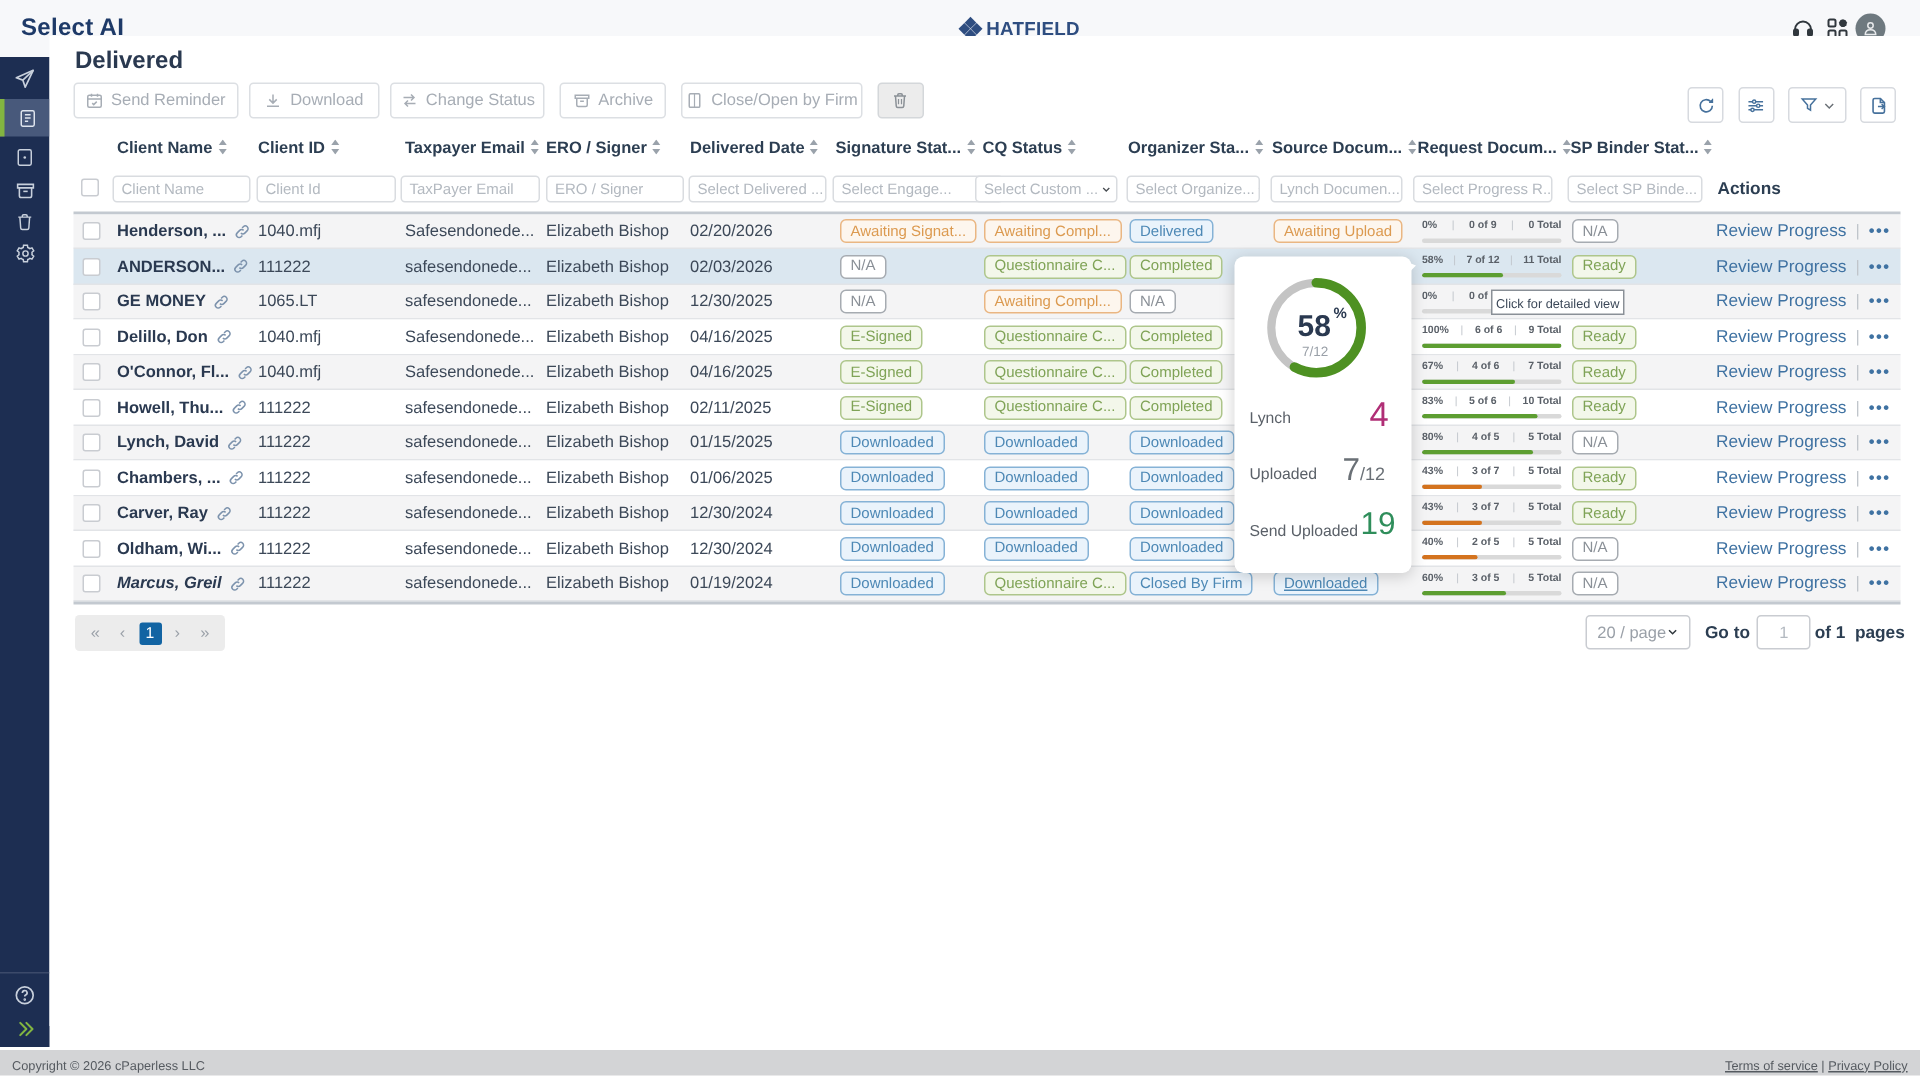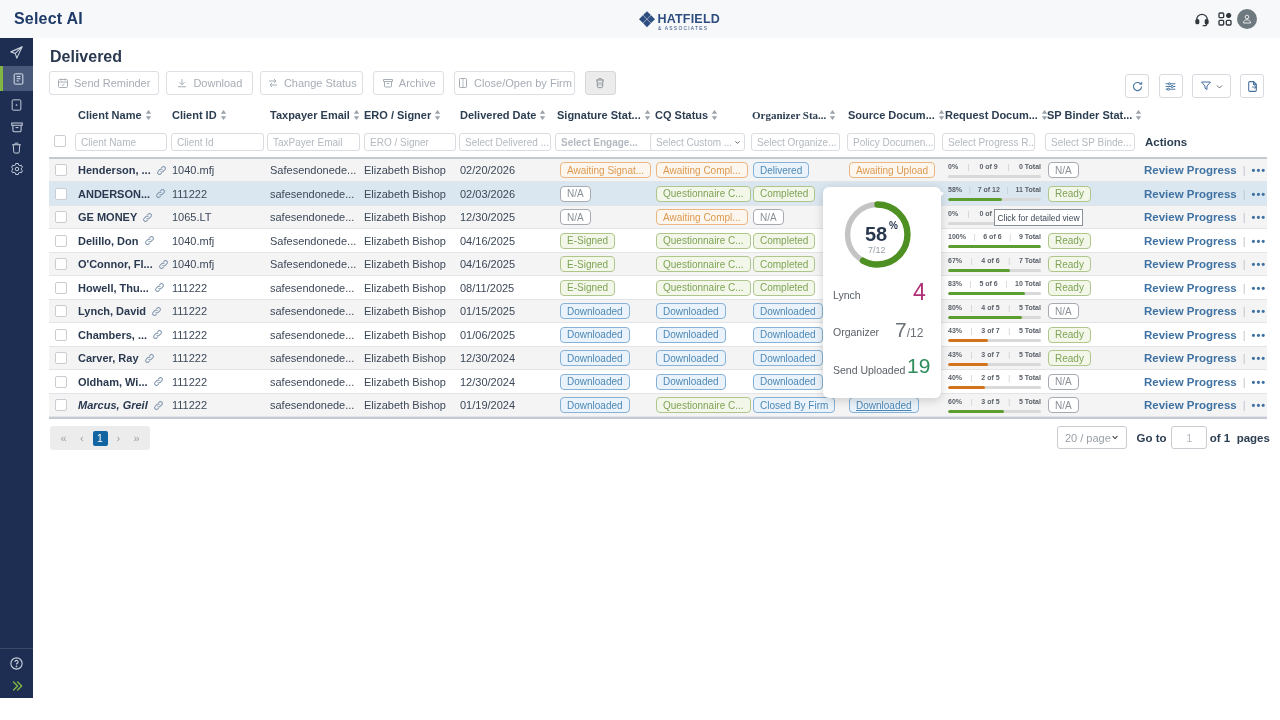--- a/index.html
+++ b/index.html
@@ -9,21 +9,21 @@
 
 #topbar { left:0; top:0; width:1280px; height:38px; background:#f7f8fa; }
 #brand { left:14px; top:10px; font-size:16px; font-weight:bold; color:#1e3a68; letter-spacing:0.2px; }
 
 #sidebar { left:0; top:38px; width:33px; height:660px; background:#1d2e52; }
 .snav { position:absolute; left:0; width:33px; height:25px; display:flex; align-items:center; justify-content:center; }
 .snav svg { display:block; }
 .snav.active { background:#48597b; border-left:3px solid #82b541; }
 #sideline { position:absolute; left:0; top:610px; width:33px; border-top:1px solid #3c4a6a; }
 
-#content { left:33px; top:40px; width:1247px; height:660px; background:#ffffff; }
+#content { left:33px; top:24px; width:1247px; height:660px; background:#ffffff; }
 h1.title { position:absolute; left:17px; top:8px; font-size:16px; font-weight:bold; color:#2a3950; }
 
 .tbtn { position:absolute; top:31px; height:24px; border:1px solid #dcdfe3; border-radius:3px; background:#fff; color:#a7adb5; font-size:11px; display:flex; align-items:center; justify-content:center; gap:5px; padding:0 8px; white-space:nowrap; }
 .tbtn svg, .ibtn svg, .fin svg { flex-shrink:0; }
 .ibtn { position:absolute; top:34px; height:24px; width:24px; border:1px solid #d7dadf; border-radius:3px; background:#fff; display:flex; align-items:center; justify-content:center; }
 
 .colhead { position:absolute; top:69px; font-size:11px; font-weight:bold; color:#2c3e52; white-space:nowrap; }
 .fin { position:absolute; top:93px; height:18px; border:1px solid #d9dce0; border-radius:3px; background:#fff; font-size:10px; color:#b3b9c0; padding:0 5px; display:flex; align-items:center; white-space:nowrap; overflow:hidden; }
 .fsel { justify-content:space-between; }
 .caret { margin-left:2px; flex-shrink:0; width:7px; height:7px; }
@@ -39,21 +39,21 @@
 .cb { position:absolute; left:14px; top:5.5px; width:12px; height:12px; border:1px solid #c9ccd1; border-radius:2px; background:#fff; }
 .chip { display:inline-flex; align-items:center; height:16px; padding:0 6px; border-radius:4px; font-size:10px; border:1px solid; background:#fff; }
 .chip.or { color:#dc9a50; border-color:#eab682; background:#fdf6ee; }
 .chip.gr { color:#7fa356; border-color:#aec68b; background:#f3f7ea; }
 .chip.bl { color:#4d88b5; border-color:#85b2d6; background:#eaf3fb; }
 .chip.na { color:#8a9097; border-color:#a6abb1; background:#fff; }
 .prog { position:absolute; top:4px; font-size:7px; font-weight:bold; color:#5a6068; white-space:nowrap; display:flex; justify-content:space-between; align-items:center; }
 .psep { color:#c0c5cb; font-weight:normal; }
 .pbar { position:absolute; width:93px; height:3px; border-radius:2px; background:#d9d9d9; overflow:hidden; }
 .pfill { display:block; height:3px; border-radius:2px; }
-.rp { color:#3f72a2; font-size:11.5px;font-weight:bold; }
+.rp { color:#3f72a2; font-size:11.5px; }
 .dots { color:#3f72a2; font-weight:bold; letter-spacing:1px; }
 .sep { color:#c0c5cb; margin:0 6px; }
 
 .pgwrap { position:absolute; left:17px; top:386px; width:100px; height:24px; background:#ececec; border-radius:3px; display:flex; align-items:center; justify-content:space-between; padding:0 6px; }
 .pgb { width:15px; height:15px; display:flex; align-items:center; justify-content:center; color:#9aa0a8; font-size:11px; }
 .pgb.on { background:#1264a3; color:#fff; border-radius:2px; font-size:10.5px; }
 
 #footer { left:0; top:700px; width:1280px; height:17px; background:#d3d4d6; font-size:8.5px; color:#555a60; }
 </style>
 </head>
@@ -233,21 +233,21 @@
           <path d="M4 12 L7.2 7.6 H0.8 z" fill="#9aa2ab"></path>
         </svg></span>
     <span class="colhead" style="left:524px;">Signature Stat... <svg width="7" height="10" viewBox="0 0 8 12" style="vertical-align:-1px;">
           <path d="M4 0 L7.2 4.4 H0.8 z" fill="#9aa2ab"></path>
           <path d="M4 12 L7.2 7.6 H0.8 z" fill="#9aa2ab"></path>
         </svg></span>
     <span class="colhead" style="left:622px;">CQ Status <svg width="7" height="10" viewBox="0 0 8 12" style="vertical-align:-1px;">
           <path d="M4 0 L7.2 4.4 H0.8 z" fill="#9aa2ab"></path>
           <path d="M4 12 L7.2 7.6 H0.8 z" fill="#9aa2ab"></path>
         </svg></span>
-    <span class="colhead" style="left:719px;font-family:Liberation Serif, serif;">Organizer Sta... <svg width="7" height="10" viewBox="0 0 8 12" style="vertical-align:-1px;">
+    <span class="colhead" style="left:719px;">Organizer Sta... <svg width="7" height="10" viewBox="0 0 8 12" style="vertical-align:-1px;">
           <path d="M4 0 L7.2 4.4 H0.8 z" fill="#9aa2ab"></path>
           <path d="M4 12 L7.2 7.6 H0.8 z" fill="#9aa2ab"></path>
         </svg></span>
     <span class="colhead" style="left:815px;">Source Docum... <svg width="7" height="10" viewBox="0 0 8 12" style="vertical-align:-1px;">
           <path d="M4 0 L7.2 4.4 H0.8 z" fill="#9aa2ab"></path>
           <path d="M4 12 L7.2 7.6 H0.8 z" fill="#9aa2ab"></path>
         </svg></span>
     <span class="colhead" style="left:912px;">Request Docum... <svg width="7" height="10" viewBox="0 0 8 12" style="vertical-align:-1px;">
           <path d="M4 0 L7.2 4.4 H0.8 z" fill="#9aa2ab"></path>
           <path d="M4 12 L7.2 7.6 H0.8 z" fill="#9aa2ab"></path>
@@ -256,30 +256,30 @@
           <path d="M4 0 L7.2 4.4 H0.8 z" fill="#9aa2ab"></path>
           <path d="M4 12 L7.2 7.6 H0.8 z" fill="#9aa2ab"></path>
         </svg></span>
 
     <span class="cb" style="position:absolute; left:20.7px; top:95px;"></span>
     <div class="fin" style="left:42px; width:92px;">Client Name</div>
     <div class="fin" style="left:138px; width:93px;">Client Id</div>
     <div class="fin" style="left:234px; width:93px;">TaxPayer Email</div>
     <div class="fin" style="left:331px; width:92px;">ERO / Signer</div>
     <div class="fin" style="left:426px; width:92px;">Select Delivered ...</div>
-    <div class="fin fsel" style="left:522px; width:114px;font-weight:bold;">Select Engage...<svg class="caret" viewBox="0 0 24 24" fill="none" stroke="#4a4f54" stroke-width="3">
+    <div class="fin fsel" style="left:522px; width:114px;">Select Engage...<svg class="caret" viewBox="0 0 24 24" fill="none" stroke="#4a4f54" stroke-width="3">
           <path d="M5 8 l7 7 7 -7"></path>
         </svg></div>
     <div class="fin fsel" style="left:617px; width:95px;">Select Custom ...<svg class="caret" viewBox="0 0 24 24" fill="none" stroke="#4a4f54" stroke-width="3">
           <path d="M5 8 l7 7 7 -7"></path>
         </svg></div>
     <div class="fin fsel" style="left:718px; width:89px;">Select Organize...<svg class="caret" viewBox="0 0 24 24" fill="none" stroke="#4a4f54" stroke-width="3">
           <path d="M5 8 l7 7 7 -7"></path>
         </svg></div>
-    <div class="fin fsel" style="left:814px; width:88px;">Policy Documen...</div>
+    <div class="fin fsel" style="left:814px; width:88px;">Lynch Documen...</div>
     <div class="fin fsel" style="left:909px; width:93px;">Select Progress R...</div>
     <div class="fin fsel" style="left:1012px; width:90px;">Select SP Binde...<svg class="caret" viewBox="0 0 24 24" fill="none" stroke="#4a4f54" stroke-width="3">
           <path d="M5 8 l7 7 7 -7"></path>
         </svg></div>
     <span class="abs" style="left:1112px; top:96px; font-size:11.5px; font-weight:bold; color:#2c3e52;">Actions</span>
 
     <div id="hdrline"></div>
 <div class="row" style="top:118.5px;">
         <span class="rowbg odd"></span>
         <span class="cb" style="left:22px; top:5.5px;"></span>
@@ -478,21 +478,21 @@
   <div class="row" style="top:236.0px;">
         <span class="rowbg"></span>
         <span class="cb" style="left:22px; top:5.5px;"></span>
         <span class="cell cname" style="left:45px;">Howell, Thu... <svg width="11" height="11" viewBox="0 0 24 24" fill="none" stroke="#7d93ad" stroke-width="2.2">
             <path d="M10 14 a4 4 0 0 0 5.7 0 l3.6 -3.6 a4 4 0 0 0 -5.7 -5.7 l-1.8 1.8"></path>
             <path d="M14 10 a4 4 0 0 0 -5.7 0 l-3.6 3.6 a4 4 0 0 0 5.7 5.7 l1.8 -1.8"></path>
           </svg></span>
         <span class="cell" style="left:139px;">111222</span>
         <span class="cell" style="left:237px;">safesendonede...</span>
         <span class="cell" style="left:331px;">Elizabeth Bishop</span>
-        <span class="cell" style="left:427px;">08/11/2025</span>
+        <span class="cell" style="left:427px;">02/11/2025</span>
         <span class="cell" style="left:527px;">
           <span class="chip gr">E-Signed</span>
         </span>
         <span class="cell" style="left:623px;">
           <span class="chip gr">Questionnaire C...</span>
         </span>
         <span class="cell" style="left:720px;">
           <span class="chip gr">Completed</span>
         </span>
         <span class="prog" style="left:915px; width:93px;">
@@ -737,19 +737,23 @@
         </svg>
       <svg class="abs" style="left:20px; top:13px;" width="69" height="69" viewBox="0 0 76 76">
         <circle cx="38" cy="38" r="33" fill="none" stroke="#c4c4c4" stroke-width="6"></circle>
         <circle cx="38" cy="38" r="33" fill="none" stroke="#4e9122" stroke-width="7" stroke-dasharray="120.26 87.1" stroke-dashoffset="0" transform="rotate(-90 38 38)" stroke-linecap="round"></circle>
       </svg>
       <span class="abs" style="left:42px; top:36px; font-size:20px; font-weight:bold; color:#2a3950;">58</span>
       <span class="abs" style="left:66px; top:33px; font-size:10px; font-weight:bold; color:#2a3950;">%</span>
       <span class="abs" style="left:45px; top:58px; font-size:9px; color:#9aa0a8;">7/12</span>
       <span class="abs" style="left:10px; top:102px; font-size:10.5px; color:#5a6068;">Lynch</span>
       <span class="abs" style="left:90px; top:92px; font-size:23px; color:#b02e76;">4</span>
-      <span class="abs" style="left:10px; top:139px; font-size:10.5px; color:#5a6068;">Organizer</span>
+      <span class="abs" style="left:10px; top:139px; font-size:10.5px; color:#5a6068;">Uploaded</span>
       <span class="abs" style="left:72px; top:131px; font-size:21px; color:#6a7076;">7<span style="font-size:12px;">/12</span></span>
       <span class="abs" style="left:10px; top:177px; font-size:10.5px; color:#5a6068;">Send Uploaded</span>
       <span class="abs" style="left:84px; top:167px; font-size:21px; color:#2f8e5b;">19</span>
     </div>
   </div>
+  <div class="abs" id="footer">
+    <span class="abs" style="left:8px; top:4.5px;">Copyright © 2026 cPaperless LLC</span>
+    <span class="abs" style="left:1150px; top:4.5px;"><u>Terms of service</u> | <u>Privacy Policy</u></span>
+  </div>
 </div>
 
 </body></html>

